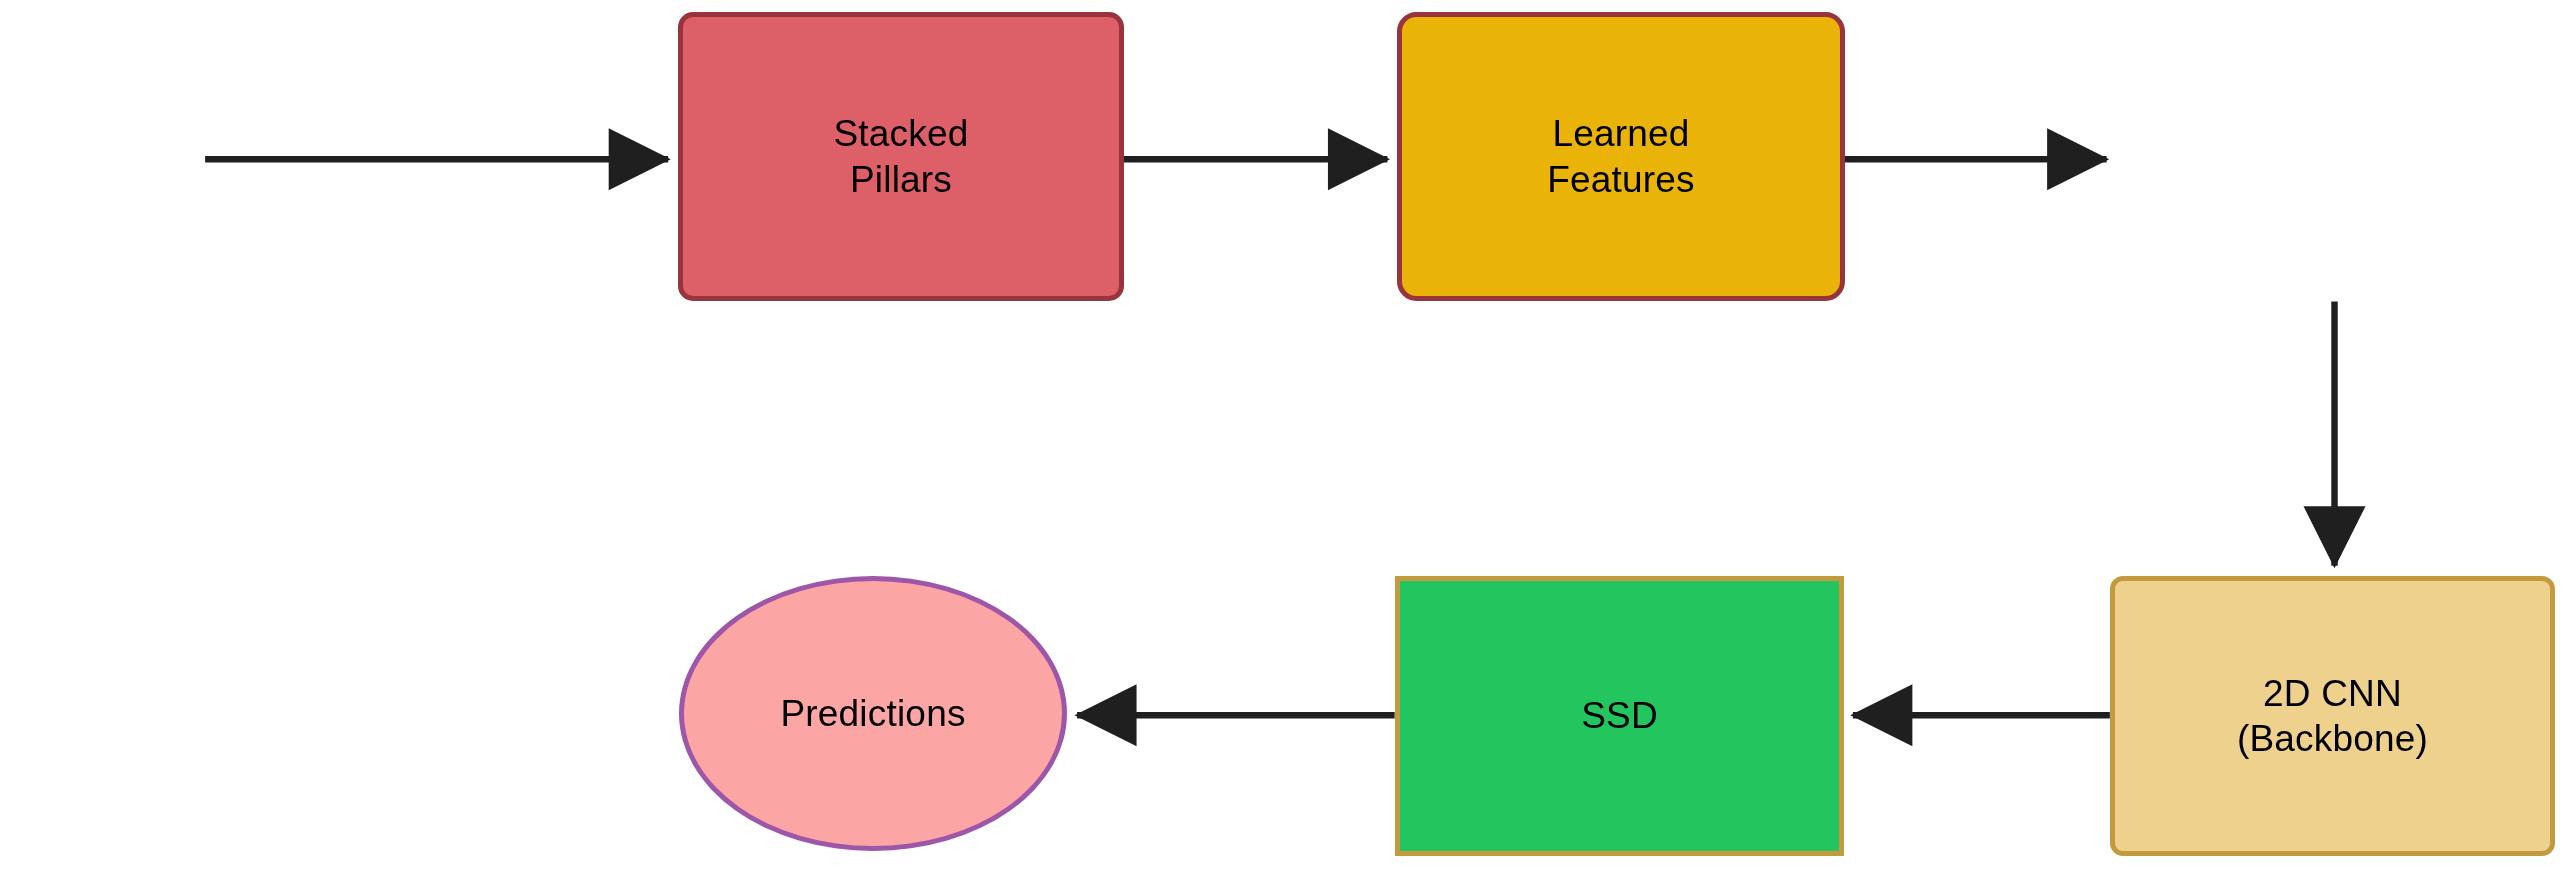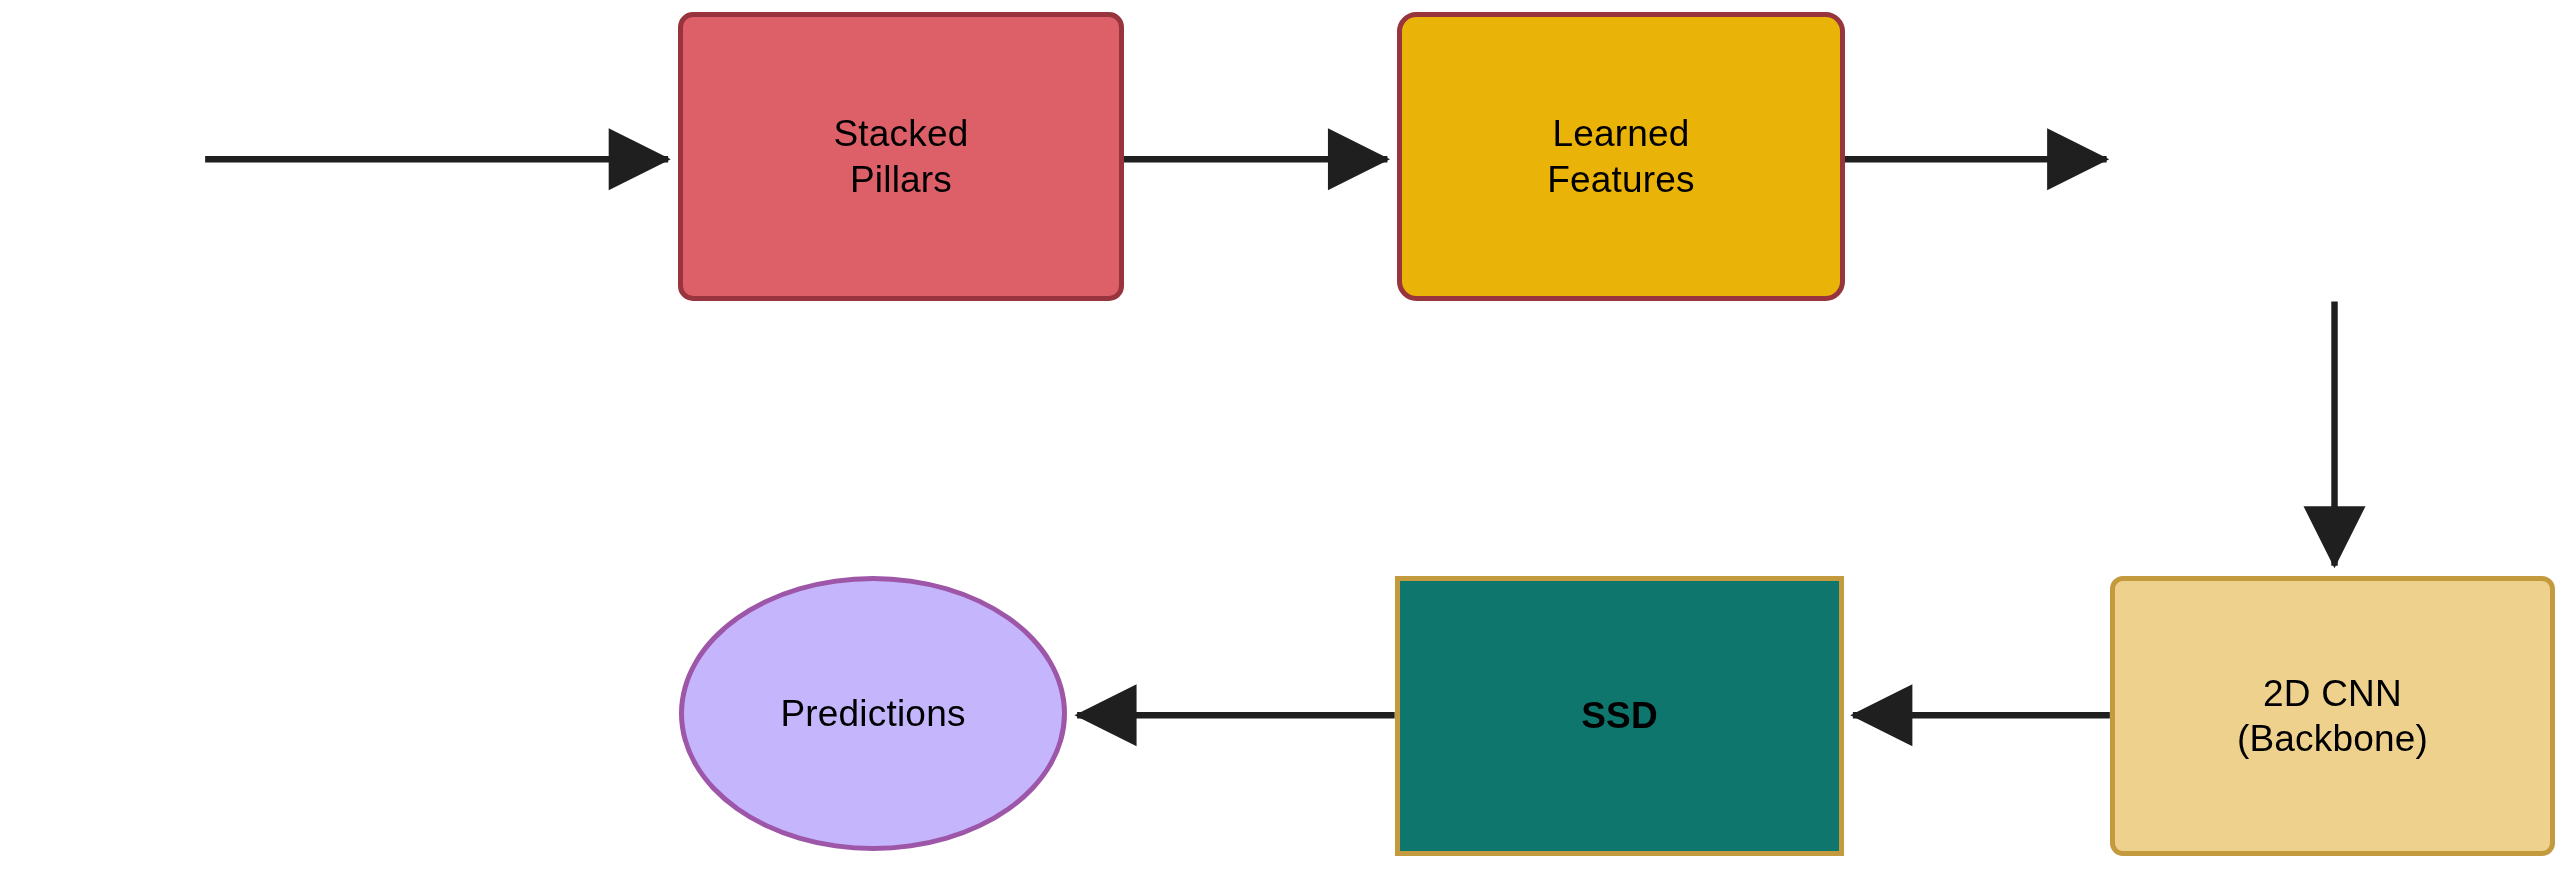--- a/index.html
+++ b/index.html
@@ -113,22 +113,22 @@
     <span class="node-label-line">Learned</span>
     <span class="node-label-line">Features</span>
   </div>
 
 
   <div class="node-shape node-process-sharp" id="node-2d-cnn" style="background:#EFD18E; border-color:#C49A3F;border-radius:13px;">
     <span class="node-label-line">2D CNN</span>
     <span class="node-label-line">(Backbone)</span>
   </div>
 
-  <div class="node-shape node-process-sharp" id="node-ssd-head" style="background:#0f766e; border-color:#C49A3F;font-weight:bold;">
+  <div class="node-shape node-process-sharp" id="node-ssd-head" style="background:#22c55e; border-color:#C49A3F;">
     <span class="node-label-line">SSD</span>
   </div>
 
-  <div class="node-shape node-terminal" id="node-predictions" style="background:#c4b5fd; border-color:#9D56A8;">
+  <div class="node-shape node-terminal" id="node-predictions" style="background:#fca5a5; border-color:#9D56A8;">
     <span class="node-label-line">Predictions</span>
   </div>
 
 </div>
 
 
 </body></html>

